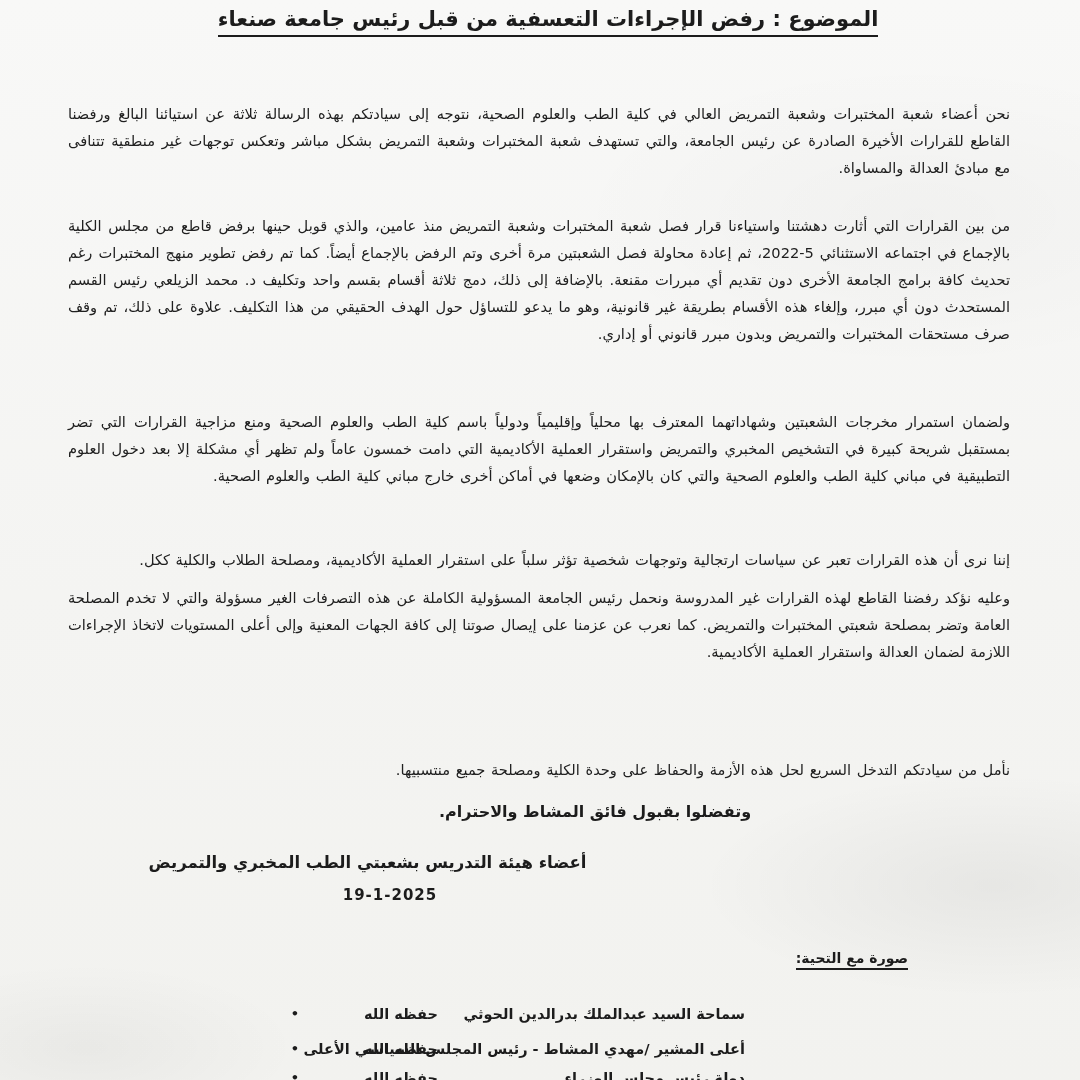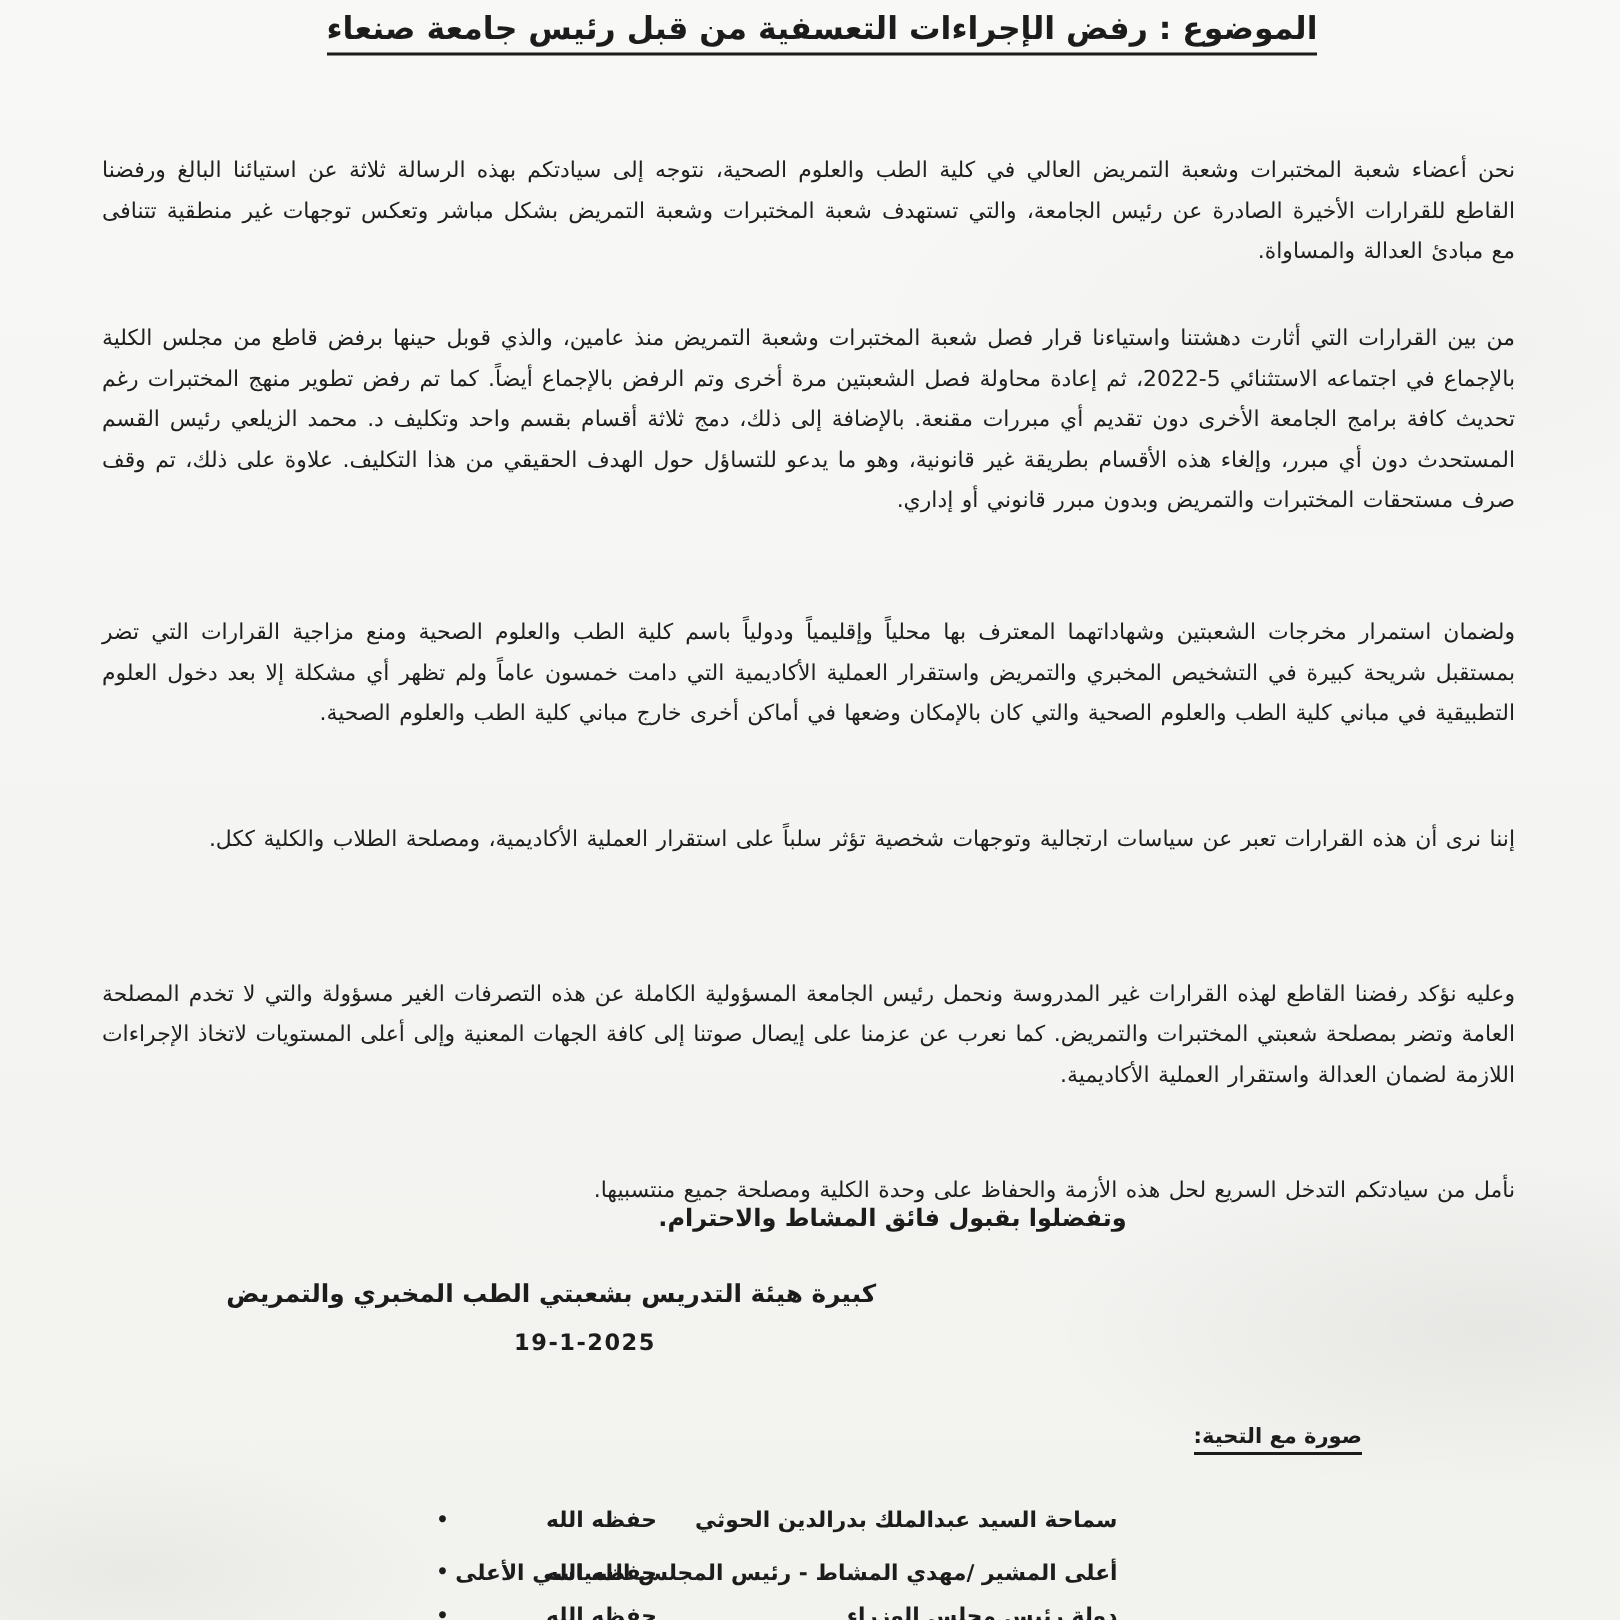--- a/index.html
+++ b/index.html
@@ -41,22 +41,22 @@
     position:absolute;right:70px;left:68px;
     font-size:14.6px;line-height:27px;
     text-align:justify;text-align-last:right;
     word-spacing:1px;
     color:#202020;
   }
   .p1{top:100px;}
   .p2{top:212px;}
   .p3{top:408px;}
   .p4{top:546px;}
-  .p5{top:649px;}
-  .p6{top:756px;text-align:right;margin-top:24px;}
+  .p5{top:584px;}
+  .p6{top:756px;text-align:right;}
 
   .closing{
     position:absolute;top:802px;left:385px;width:420px;
     font-size:16px;font-weight:bold;text-align:center;
   }
   .signature{
     position:absolute;top:853px;left:100px;width:535px;
     font-size:16.5px;font-weight:bold;text-align:center;
   }
   .sig-date{
@@ -99,21 +99,21 @@
 
   <div class="para p1">نحن أعضاء شعبة المختبرات وشعبة التمريض العالي في كلية الطب والعلوم الصحية، نتوجه إلى سيادتكم بهذه الرسالة ثلاثة عن استيائنا البالغ ورفضنا القاطع للقرارات الأخيرة الصادرة عن رئيس الجامعة، والتي تستهدف شعبة المختبرات وشعبة التمريض بشكل مباشر وتعكس توجهات غير منطقية تتنافى مع مبادئ العدالة والمساواة.</div>
   <div class="para p2">من بين القرارات التي أثارت دهشتنا واستياءنا قرار فصل شعبة المختبرات وشعبة التمريض منذ عامين، والذي قوبل حينها برفض قاطع من مجلس الكلية بالإجماع في اجتماعه الاستثنائي 5-2022، ثم إعادة محاولة فصل الشعبتين مرة أخرى وتم الرفض بالإجماع أيضاً. كما تم رفض تطوير منهج المختبرات رغم تحديث كافة برامج الجامعة الأخرى دون تقديم أي مبررات مقنعة. بالإضافة إلى ذلك، دمج ثلاثة أقسام بقسم واحد وتكليف د. محمد الزيلعي رئيس القسم المستحدث دون أي مبرر، وإلغاء هذه الأقسام بطريقة غير قانونية، وهو ما يدعو للتساؤل حول الهدف الحقيقي من هذا التكليف. علاوة على ذلك، تم وقف صرف مستحقات المختبرات والتمريض وبدون مبرر قانوني أو إداري.</div>
   <div class="para p3">ولضمان استمرار مخرجات الشعبتين وشهاداتهما المعترف بها محلياً وإقليمياً ودولياً باسم كلية الطب والعلوم الصحية ومنع مزاجية القرارات التي تضر بمستقبل شريحة كبيرة في التشخيص المخبري والتمريض واستقرار العملية الأكاديمية التي دامت خمسون عاماً ولم تظهر أي مشكلة إلا بعد دخول العلوم التطبيقية في مباني كلية الطب والعلوم الصحية والتي كان بالإمكان وضعها في أماكن أخرى خارج مباني كلية الطب والعلوم الصحية.</div>
   <div class="para p4">إننا نرى أن هذه القرارات تعبر عن سياسات ارتجالية وتوجهات شخصية تؤثر سلباً على استقرار العملية الأكاديمية، ومصلحة الطلاب والكلية ككل.</div>
   <div class="para p5">وعليه نؤكد رفضنا القاطع لهذه القرارات غير المدروسة ونحمل رئيس الجامعة المسؤولية الكاملة عن هذه التصرفات الغير مسؤولة والتي لا تخدم المصلحة العامة وتضر بمصلحة شعبتي المختبرات والتمريض. كما نعرب عن عزمنا على إيصال صوتنا إلى كافة الجهات المعنية وإلى أعلى المستويات لاتخاذ الإجراءات اللازمة لضمان العدالة واستقرار العملية الأكاديمية.</div>
   <div class="para p6">نأمل من سيادتكم التدخل السريع لحل هذه الأزمة والحفاظ على وحدة الكلية ومصلحة جميع منتسبيها.</div>
 
   <div class="closing">وتفضلوا بقبول فائق المشاط والاحترام.</div>
 
-  <div class="signature">كبيرة هيئة التدريس بشعبتي الطب المخبري والتمريض</div>
+  <div class="signature">أعضاء هيئة التدريس بشعبتي الطب المخبري والتمريض</div>
   <div class="sig-date">19-1-2025</div>
 
   <div class="copy-heading">صورة مع التحية:</div>
 
   <div class="recipient-row row-0">
     <span class="r-name">سماحة السيد عبدالملك بدرالدين الحوثي</span>
     <span class="r-honorific">حفظه الله</span>
     <span class="r-bullet">•</span>
   </div>
 

